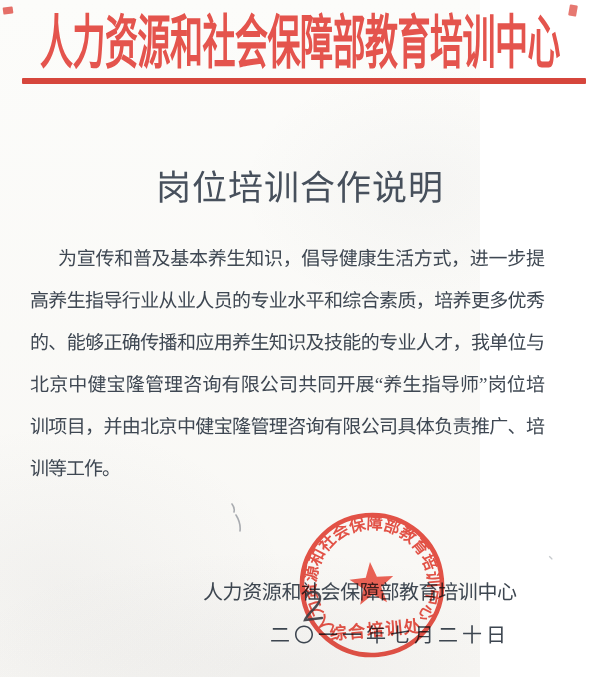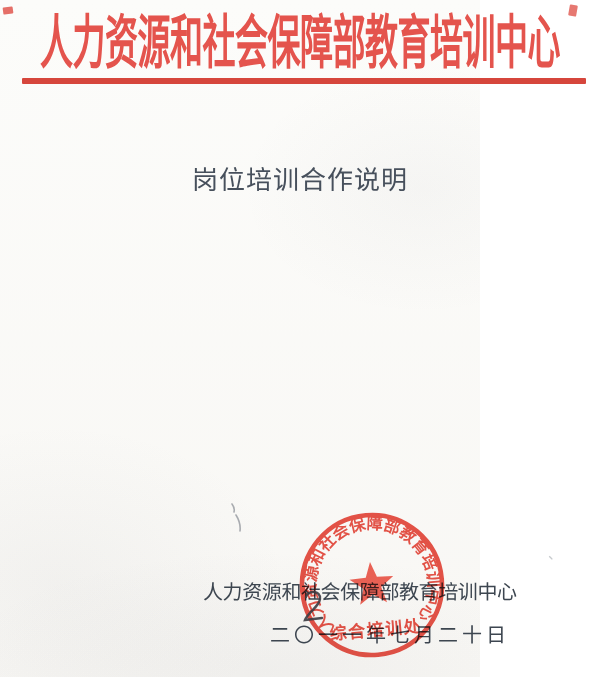--- a/index.html
+++ b/index.html
@@ -29,21 +29,21 @@
     white-space:nowrap;
   }
   .letterhead-rule{
     position:absolute;left:22px;top:78px;width:564px;height:5.5px;
     background:#d6463c;border-radius:1px;
   }
   .doc-title{
     position:absolute;left:0;top:159px;width:600px;
     text-align:center;color:#47505c;
     font-family:"Liberation Sans", sans-serif;
-    font-size:26px;font-weight:500;letter-spacing:1px;
+    font-size:35px;font-weight:500;letter-spacing:1px;
   }
   .body-text{
     position:absolute;left:30px;top:238px;width:514px;
     color:#3e4752;font-size:19px;line-height:42px;letter-spacing:-1px;
     font-family:"Liberation Serif", serif;
   }
   .body-line{
     text-align:justify;text-align-last:justify;text-justify:inter-character;
     white-space:nowrap;
   }
@@ -76,20 +76,28 @@
 
   <div class="corner-mark tl"></div>
   <div class="corner-mark tr"></div>
 
   <div class="letterhead">人力资源和社会保障部教育培训中心</div>
 
   <div class="letterhead-rule"></div>
 
   <div class="doc-title">岗位培训合作说明</div>
 
+  <div class="body-text">
+    <div class="body-line first">为宣传和普及基本养生知识，倡导健康生活方式，进一步提</div>
+    <div class="body-line">高养生指导行业从业人员的专业水平和综合素质，培养更多优秀</div>
+    <div class="body-line">的、能够正确传播和应用养生知识及技能的专业人才，我单位与</div>
+    <div class="body-line">北京中健宝隆管理咨询有限公司共同开展“养生指导师”岗位培</div>
+    <div class="body-line">训项目，并由北京中健宝隆管理咨询有限公司具体负责推广、培</div>
+    <div class="body-line last">训等工作。</div>
+  </div>
 
   <svg class="pen-mark" style="left:224px;top:498px;" width="26" height="38">
     <path d="M 8 6 q 3 4 2 8 M 12 17 q 5 8 4 16" fill="none" stroke="#8e9298" stroke-width="1.6" stroke-linecap="round" opacity="0.75"></path>
   </svg>
 
   <div class="smudge">、</div>
 
   <div class="signature">人力资源和社会保障部教育培训中心</div>
 
   <div class="date">二〇一一年七月二十日</div>

